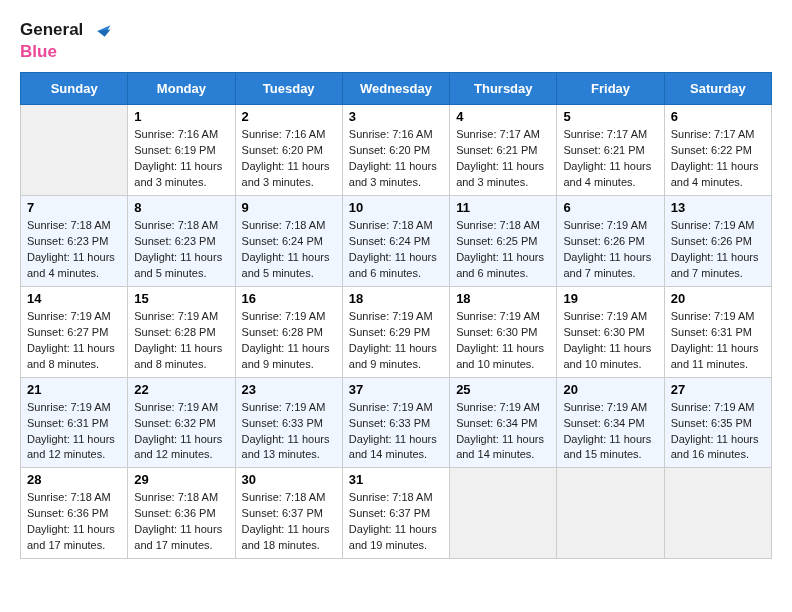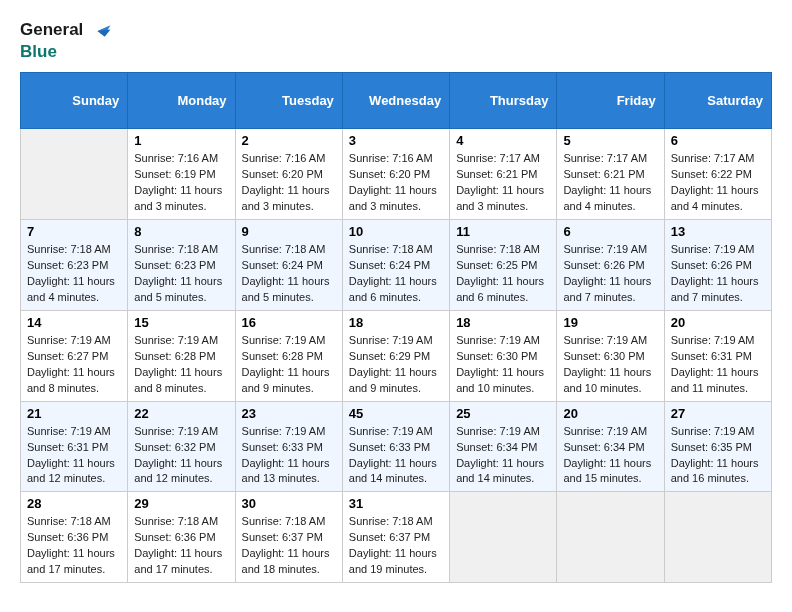--- a/index.html
+++ b/index.html
@@ -34,22 +34,22 @@
       color: #444;
     }
     table {
       width: 100%;
       border-collapse: collapse;
       font-size: 11px;
     }
     thead tr th {
       background-color: #2a7fd4;
       color: #fff;
-      padding: 20px 8px;
-      text-align: right;
+      padding: 8px 8px;
+      text-align: center;
       font-size: 13px;
       font-weight: bold;
       border: 1px solid #1a6ab8;
     }
     tbody tr td {
       border: 1px solid #ccc;
       padding: 4px 6px;
       vertical-align: top;
       width: calc(100% / 7);
       min-height: 80px;
@@ -84,21 +84,21 @@
 
 <div class="header">
   <div class="logo">
   <div style="line-height:1.2;">
     <span style="font-size:17px;font-weight:bold;color:#1a1a1a;">General</span>
     <svg width="22" height="22" viewBox="0 0 30 20" style="vertical-align:middle;margin-left:2px;">
       <polygon points="10,10 28,2 22,12" fill="#2a7fd4"></polygon>
       <polygon points="10,10 28,8 20,18" fill="#1a6ab8"></polygon>
     </svg>
     <br>
-    <span style="font-size:17px;font-weight:bold;color:#0f766e;">Blue</span>
+    <span style="font-size:17px;font-weight:bold;color:#ec4899;">Blue</span>
   </div>
 </div>
   <div class="title-section">
     <div class="month-title"></div>
     <div class="location-title"></div>
   </div>
 </div>
 
 <table>
   <thead>
@@ -207,21 +207,21 @@
         </td>
         <td>
           <span class="day-num">22</span>
           <div class="day-info">Sunrise: 7:19 AM<br>Sunset: 6:32 PM<br>Daylight: 11 hours and 12 minutes.</div>
         </td>
         <td>
           <span class="day-num">23</span>
           <div class="day-info">Sunrise: 7:19 AM<br>Sunset: 6:33 PM<br>Daylight: 11 hours and 13 minutes.</div>
         </td>
         <td>
-          <span class="day-num">45</span>
+          <span class="day-num">37</span>
           <div class="day-info">Sunrise: 7:19 AM<br>Sunset: 6:33 PM<br>Daylight: 11 hours and 14 minutes.</div>
         </td>
         <td>
           <span class="day-num">25</span>
           <div class="day-info">Sunrise: 7:19 AM<br>Sunset: 6:34 PM<br>Daylight: 11 hours and 14 minutes.</div>
         </td>
         <td>
           <span class="day-num">20</span>
           <div class="day-info">Sunrise: 7:19 AM<br>Sunset: 6:34 PM<br>Daylight: 11 hours and 15 minutes.</div>
         </td>

